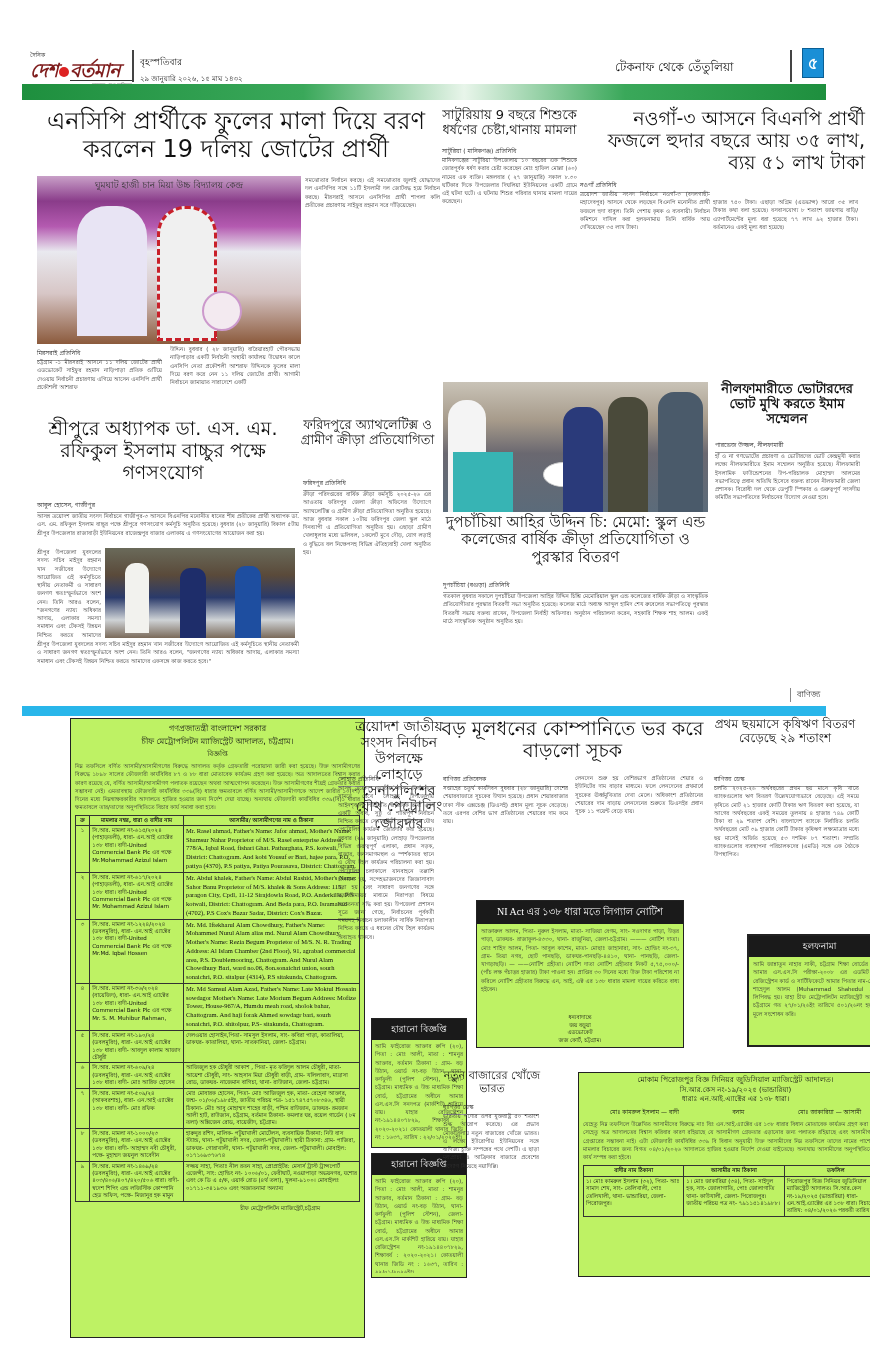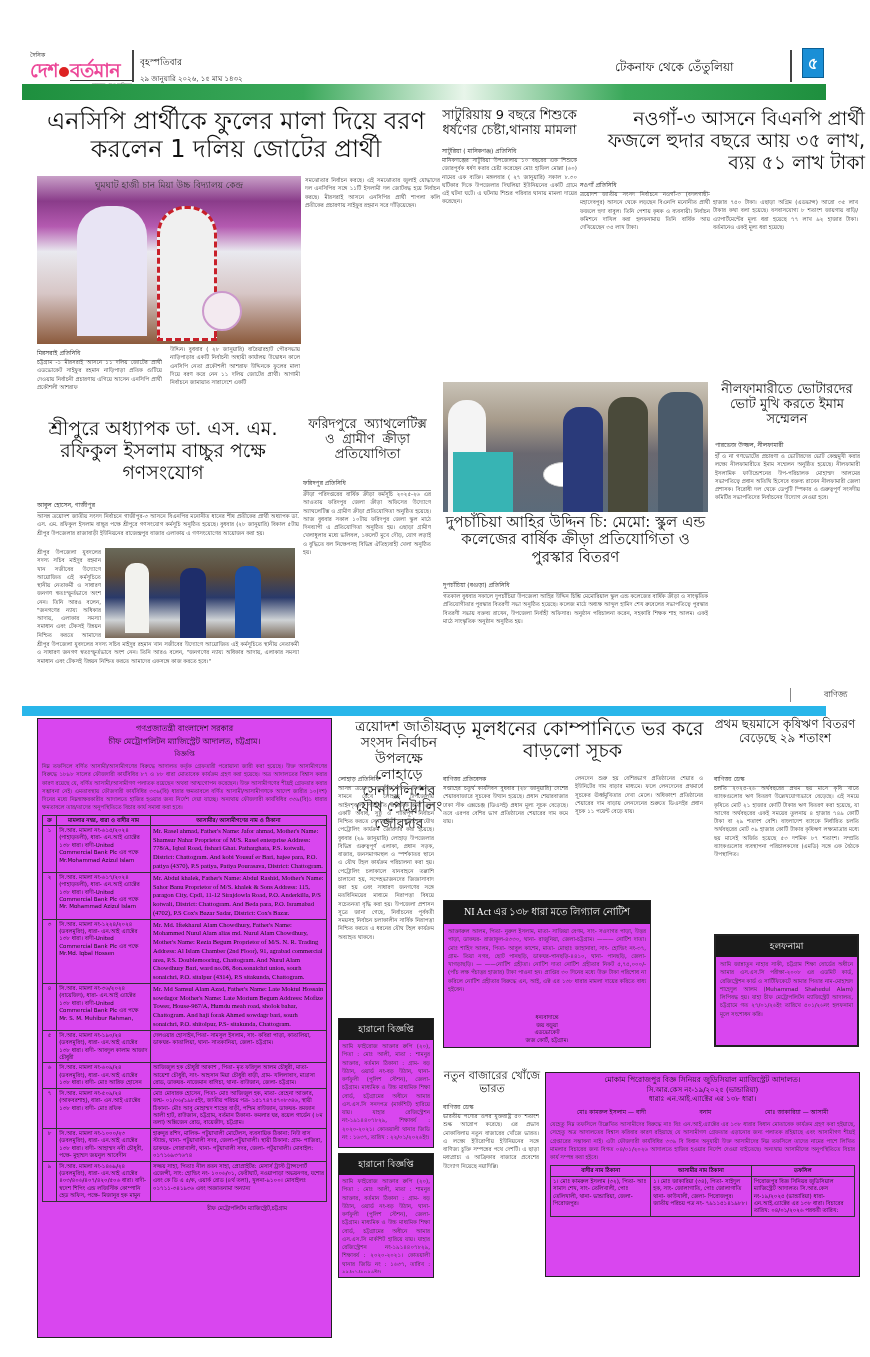--- a/index.html
+++ b/index.html
@@ -1,57 +1,57 @@
 <!DOCTYPE html>
 <html><head>
 <meta charset="utf-8">
 <style>
   * { box-sizing: border-box; margin: 0; padding: 0; }
   body { width: 870px; height: 1357px; background: #fff; font-family: "DejaVu Sans", sans-serif; color: #111; position: relative; overflow: hidden; }
   .abs { position: absolute; }
   .logo-small { left: 30px; top: 50px; font-size: 6px; color: #333; }
-  .logo { left: 30px; top: 56px; font-size: 19px; font-weight: bold; color: #ec4899; letter-spacing: -0.5px; }
+  .logo { left: 30px; top: 56px; font-size: 19px; font-weight: bold; color: #7f1d1d; letter-spacing: -0.5px; font-style: italic; }
   .logo .dot { display: inline-block; width: 10px; height: 10px; background: #d22; border-radius: 50%; vertical-align: middle; margin: 0 1px; }
   .logo-tag { left: 70px; top: 80px; font-size: 5px; color: #444; border-top: 1px solid #333; padding-top: 1px; width: 62px; text-align: right; }
   .vbar { width: 2px; background: #444; }
   .day { left: 140px; top: 55px; font-size: 9px; }
   .date { left: 140px; top: 73px; font-size: 7px; color: #222; }
   .route { left: 615px; top: 58px; font-size: 12px; }
   .page-num { left: 802px; top: 48px; width: 22px; height: 30px; background: #1a8fd6; color: #fff; font-size: 16px; font-weight: bold; text-align: center; line-height: 30px; border: 1px solid #0a5f95; }
   .greenbar { left: 22px; top: 84px; width: 804px; height: 16px; background: linear-gradient(90deg, #1e8f3e 0%, #3aa85a 35%, #e8f5ea 55%, #3aa85a 75%, #1e8f3e 100%); }
   .headline { text-align: center; font-weight: normal; line-height: 1.15; color: #111; }
   .byline { font-size: 6px; color: #222; border-bottom: 1px solid #999; padding-bottom: 1px; }
   .body-text { font-size: 5.5px; line-height: 1.5; color: #333; text-align: justify; }
   .photo { overflow: hidden; }
   .bluebar { left: 22px; top: 706px; width: 804px; height: 10px; background: #29b6ea; }
-  .box { border: 1px solid #222; background: #d946ef; }
+  .box { border: 1px solid #222; background: #bef264; margin-left: 33px; }
   .dark-head { background: #1a1a1a; color: #fff; text-align: center; }
   table.notice { border-collapse: collapse; width: 100%; }
   table.notice td, table.notice th { border: 1px solid #333; font-size: 5.5px; line-height: 1.35; padding: 1px 2px; vertical-align: top; font-weight: normal; }
   table.notice th { font-weight: bold; text-align: center; }
   .en { font-family: "Liberation Serif", serif; font-size: 6.5px !important; }
-  .section-label { font-size: 8px; color: #222; margin-left: 27px; }
+  .section-label { font-size: 8px; color: #222; }
 </style>
 </head>
 <body>
 
 <div class="abs logo-small">দৈনিক</div>
 <div class="abs logo">
   <span>দেশ</span><span class="dot"></span><span>বর্তমান</span>
 </div>
 <div class="abs logo-tag">সত্যের পথে অবিচল</div>
 <div class="abs vbar" style="left:132px;top:50px;height:32px;"></div>
 <div class="abs day">বৃহস্পতিবার</div>
 <div class="abs date">২৯ জানুয়ারি ২০২৬, ১৫ মাঘ ১৪৩২</div>
 <div class="abs route">টেকনাফ থেকে তেঁতুলিয়া</div>
 <div class="abs vbar" style="left:790px;top:50px;height:32px;"></div>
 <div class="abs page-num">৫</div>
 <div class="abs greenbar"></div>
 
-<div class="abs headline" style="left:32px;top:108px;width:408px;font-size:24px;">এনসিপি প্রার্থীকে ফুলের মালা দিয়ে বরণ করলেন 1 দলিয় জোটের প্রার্থী</div>
+<div class="abs headline" style="left:32px;top:108px;width:408px;font-size:24px;">এনসিপি প্রার্থীকে ফুলের মালা দিয়ে বরণ করলেন 19 দলিয় জোটের প্রার্থী</div>
 <div class="abs photo" style="left:37px;top:176px;width:264px;height:168px;background:linear-gradient(180deg,#c9a0c8 0%,#8a3c8a 15%,#b45ab0 30%,#e9e9ef 45%,#d7c6c6 70%,#8b5a3c 100%);">
   <div style="position:absolute;left:0;top:2px;width:100%;text-align:center;font-size:9px;color:#333;">ঘুমঘাট হাজী চান মিয়া উচ্চ বিদ্যালয় কেন্দ্র</div>
   <div style="position:absolute;left:40px;top:30px;width:70px;height:130px;background:#e8e4f4;border-radius:30px 30px 0 0;"></div>
   <div style="position:absolute;left:120px;top:30px;width:60px;height:135px;background:#f0f0f0;border-radius:28px 28px 0 0;border:3px dashed #c8202a;"></div>
   <div style="position:absolute;left:165px;top:115px;width:40px;height:40px;background:#f3eaf0;border-radius:50%;border:2px solid #c9c;"></div>
 </div>
 <div class="abs byline" style="left:37px;top:348px;width:125px;">মিরসরাই প্রতিনিধি</div>
 <div class="abs body-text" style="left:37px;top:358px;width:125px;height:38px;overflow:hidden;">চট্টগ্রাম -১ মীরসরাই আসনে ১১ দলিয় জোটের প্রার্থী এডভোকেট সাইফুর রহমান নাড়িপাড়া প্রতিক গুটিয়ে দেওয়ায় নির্বাচনী প্রচারণায় এগিয়ে আসেন এনসিপি প্রার্থী প্রকৌশলী আশরাফ</div>
 <div class="abs body-text" style="left:170px;top:345px;width:130px;height:52px;overflow:hidden;">উদ্দিন। বুধবার ( ২৮ জানুয়ারি) বারৈয়ারহাট পৌরসভায় নাড়িপাড়ার একটি নির্বাচনী অস্থায়ী কার্যালয় উদ্বোধন কালে এনসিপি নেতা প্রকৌশলী আশরাফ উদ্দিনকে ফুলের মালা দিয়ে বরণ করে নেন ১১ দলিয় জোটের প্রার্থী। আগামী নির্বাচনে জামায়াত সারাদেশে একটি</div>
 <div class="abs body-text" style="left:305px;top:176px;width:135px;height:222px;overflow:hidden;">সমঝোতার নির্বাচন করছে। এই সমঝোতার জুলাই যোদ্ধাদের দল এনসিপির সঙ্গে ১১টি ইসলামী দল জোটবদ্ধ হয়ে নির্বাচন করছে। মীরসরাই আসনে এনসিপির প্রার্থী শাপলা কলি প্রতীকের প্রচারণায় সাইফুর রহমান সরে দাঁড়িয়েছেন।</div>
@@ -69,37 +69,37 @@
 <div class="abs byline" style="left:37px;top:500px;width:262px;">আবুল হোসেন, গাজীপুর</div>
 <div class="abs body-text" style="left:37px;top:512px;width:262px;height:34px;overflow:hidden;">আসন্ন ত্রয়োদশ জাতীয় সংসদ নির্বাচনে গাজীপুর-৩ আসনে বিএনপির মনোনীত ধানের শীষ প্রতীকের প্রার্থী অধ্যাপক ডা. এস. এম. রফিকুল ইসলাম বাচ্চুর পক্ষে শ্রীপুরে গণসংযোগ কর্মসূচি অনুষ্ঠিত হয়েছে। বুধবার (২৮ জানুয়ারি) বিকাল ৫টায় শ্রীপুর উপজেলার রাজাবাড়ী ইউনিয়নের রাজেন্দ্রপুর বাজার এলাকায় এ গণসংযোগের আয়োজন করা হয়।</div>
 <div class="abs body-text" style="left:37px;top:548px;width:64px;height:90px;overflow:hidden;">শ্রীপুর উপজেলা যুবদলের সদস্য সচিব মাইদুর রহমান খান সজীবের উদ্যোগে আয়োজিত এই কর্মসূচিতে স্থানীয় নেতাকর্মী ও সাধারণ জনগণ স্বতঃস্ফূর্তভাবে অংশ নেন। তিনি আরও বলেন, "জনগণের ন্যায্য অধিকার আদায়, এলাকার সমস্যা সমাধান এবং টেকসই উন্নয়ন নিশ্চিত করতে আমাদের একসঙ্গে কাজ করতে হবে।"</div>
 <div class="abs photo" style="left:105px;top:548px;width:190px;height:90px;background:linear-gradient(180deg,#6a6a5a 0%,#5a4a3a 30%,#2a3a6a 55%,#cfd3d6 80%,#7a6a5a 100%);">
   <div style="position:absolute;left:20px;top:15px;width:24px;height:70px;background:#f2f2ee;border-radius:10px 10px 0 0;"></div>
   <div style="position:absolute;left:75px;top:20px;width:26px;height:70px;background:#1e2d6a;border-radius:10px 10px 0 0;"></div>
   <div style="position:absolute;left:130px;top:18px;width:26px;height:72px;background:#1e4ea0;border-radius:10px 10px 0 0;"></div>
 </div>
 <div class="abs body-text" style="left:37px;top:640px;width:262px;height:40px;overflow:hidden;">শ্রীপুর উপজেলা যুবদলের সদস্য সচিব মাইদুর রহমান খান সজীবের উদ্যোগে আয়োজিত এই কর্মসূচিতে স্থানীয় নেতাকর্মী ও সাধারণ জনগণ স্বতঃস্ফূর্তভাবে অংশ নেন। তিনি আরও বলেন, "জনগণের ন্যায্য অধিকার আদায়, এলাকার সমস্যা সমাধান এবং টেকসই উন্নয়ন নিশ্চিত করতে আমাদের একসঙ্গে কাজ করতে হবে।"</div>
 
-<div class="abs headline" style="left:300px;top:418px;width:135px;font-size:13px;font-family:Liberation Mono, monospace;">ফরিদপুরে অ্যাথলেটিক্স ও গ্রামীণ ক্রীড়া প্রতিযোগিতা</div>
+<div class="abs headline" style="left:300px;top:418px;width:135px;font-size:13px;">ফরিদপুরে অ্যাথলেটিক্স ও গ্রামীণ ক্রীড়া প্রতিযোগিতা</div>
 <div class="abs byline" style="left:303px;top:478px;width:128px;">ফরিদপুর প্রতিনিধি</div>
 <div class="abs body-text" style="left:303px;top:490px;width:128px;height:190px;overflow:hidden;">ক্রীড়া পরিদপ্তরের বার্ষিক ক্রীড়া কর্মসূচি ২০২৫-২৬ এর আওতায় ফরিদপুর জেলা ক্রীড়া অফিসের উদ্যোগে অ্যাথলেটিক্স ও গ্রামীণ ক্রীড়া প্রতিযোগিতা অনুষ্ঠিত হয়েছে। আজ বুধবার সকাল ১০টায় ফরিদপুর জেলা স্কুল মাঠে দিনব্যাপী এ প্রতিযোগিতা অনুষ্ঠিত হয়। এছাড়া গ্রামীণ খেলাধুলার মধ্যে ভলিবল, ১কলেট মুখে দৌড়, যোগ লড়াই ও বুদ্ধিতে বল নিক্ষেপসহ বিভিন্ন ঐতিহ্যবাহী খেলা অনুষ্ঠিত হয়।</div>
 
 <div class="abs photo" style="left:443px;top:382px;width:265px;height:130px;background:linear-gradient(180deg,#c9c3b7 0%,#a69a8a 30%,#6a6870 55%,#5b6b7a 100%);">
   <div style="position:absolute;left:5px;top:18px;width:38px;height:112px;background:#f4f4f4;border-radius:18px 18px 0 0;"></div>
   <div style="position:absolute;left:10px;top:70px;width:60px;height:60px;background:#37b4b4;"></div>
   <div style="position:absolute;left:100px;top:80px;width:40px;height:25px;background:#fff;border-radius:50%;border:1px solid #ccc;"></div>
   <div style="position:absolute;left:120px;top:25px;width:40px;height:105px;background:#2a3a7a;border-radius:16px 16px 0 0;"></div>
   <div style="position:absolute;left:165px;top:15px;width:40px;height:115px;background:#4a4a3a;border-radius:16px 16px 0 0;"></div>
   <div style="position:absolute;left:215px;top:10px;width:45px;height:120px;background:#4a5a6a;border-radius:16px 16px 0 0;"></div>
 </div>
 <div class="abs headline" style="left:443px;top:514px;width:265px;font-size:15px;">দুপচাঁচিয়া আহির উদ্দিন চি: মেমো: স্কুল এন্ড কলেজের বার্ষিক ক্রীড়া প্রতিযোগিতা ও পুরস্কার বিতরণ</div>
 <div class="abs byline" style="left:443px;top:580px;width:265px;">দুপচাঁচিয়া (বগুড়া) প্রতিনিধি</div>
 <div class="abs body-text" style="left:443px;top:592px;width:265px;height:88px;overflow:hidden;">গতকাল বুধবার সকালে দুপচাঁচিয়া উপজেলা আহির উদ্দিন চিশ্তি মেমোরিয়াল স্কুল এন্ড কলেজের বার্ষিক ক্রীড়া ও সাংস্কৃতিক প্রতিযোগীতার পুরস্কার বিতরণী সভা অনুষ্ঠিত হয়েছে। কলেজ মাঠে অধ্যক্ষ আব্দুল হামিদ শেখ রুবেলের সভাপতিত্বে পুরস্কার বিতরণী সভায় বক্তব্য রাখেন, উপজেলা নির্বাহী অফিসার। অনুষ্ঠান পরিচালনা করেন, সহকারি শিক্ষক শাহ আলম। একই মাঠে সাংস্কৃতিক অনুষ্ঠান অনুষ্ঠিত হয়।</div>
 
-<div class="abs headline" style="left:712px;top:382px;width:150px;font-size:13px;">নীলফামারীতে ভোটারদের ভোট মুখি করতে ইমাম সম্মেলন</div>
+<div class="abs headline" style="left:712px;top:382px;width:150px;font-size:13px;font-weight:bold;">নীলফামারীতে ভোটারদের ভোট মুখি করতে ইমাম সম্মেলন</div>
 <div class="abs byline" style="left:715px;top:440px;width:145px;">পারভেজ উজ্জল, নীলফামারী</div>
 <div class="abs body-text" style="left:715px;top:452px;width:145px;height:230px;overflow:hidden;">হাঁ ও না গণভোটের প্রচারণা ও ভোটারদের ভোট কেন্দ্রমুখী করার লক্ষ্যে নীলফামারীতে ইমাম সম্মেলন অনুষ্ঠিত হয়েছে। নীলফামারী ইসলামিক ফাউন্ডেশনের উপ-পরিচালক মোহাম্মদ আলমের সভাপতিত্বে প্রধান অতিথি হিসেবে বক্তব্য রাখেন নীলফামারী জেলা প্রশাসক। বিরোধী দল থেকে ডেপুটি স্পিকার ও গুরুত্বপূর্ণ সংসদীয় কমিটির সভাপতিদের নির্বাচনের উদ্যোগ নেওয়া হবে।</div>
 
 <div class="abs vbar" style="left:790px;top:688px;width:1px;height:14px;background:#888;"></div>
 <div class="abs section-label" style="left:797px;top:688px;">বাণিজ্য</div>
 <div class="abs bluebar"></div>
 
 <div class="abs box" style="left:37px;top:718px;width:295px;height:620px;padding:3px 4px;">
   <div style="text-align:center;font-size:8px;">গণপ্রজাতন্ত্রী বাংলাদেশ সরকার</div>
   <div style="text-align:center;font-size:8px;">চীফ মেট্রোপলিটন ম্যাজিস্ট্রেট আদালত, চট্টগ্রাম।</div>

